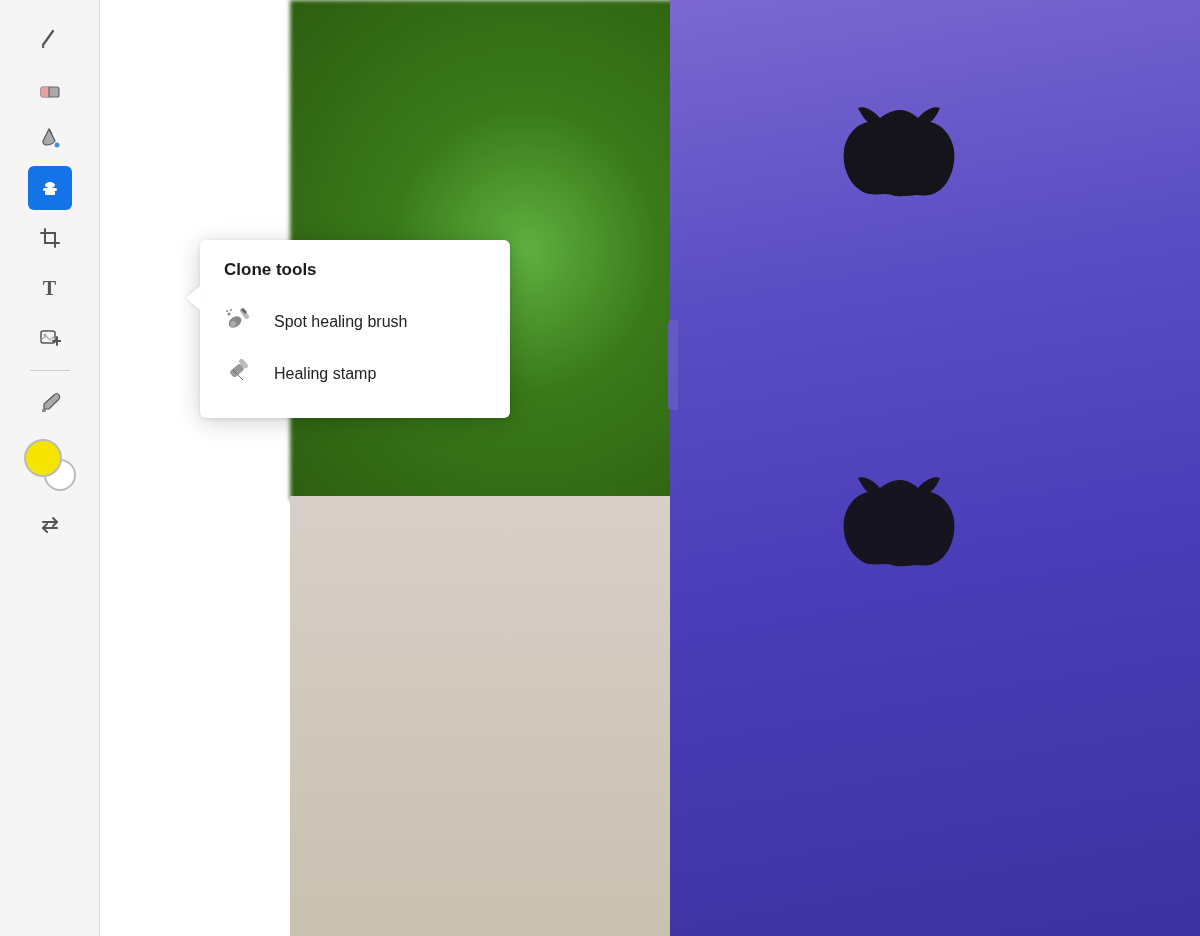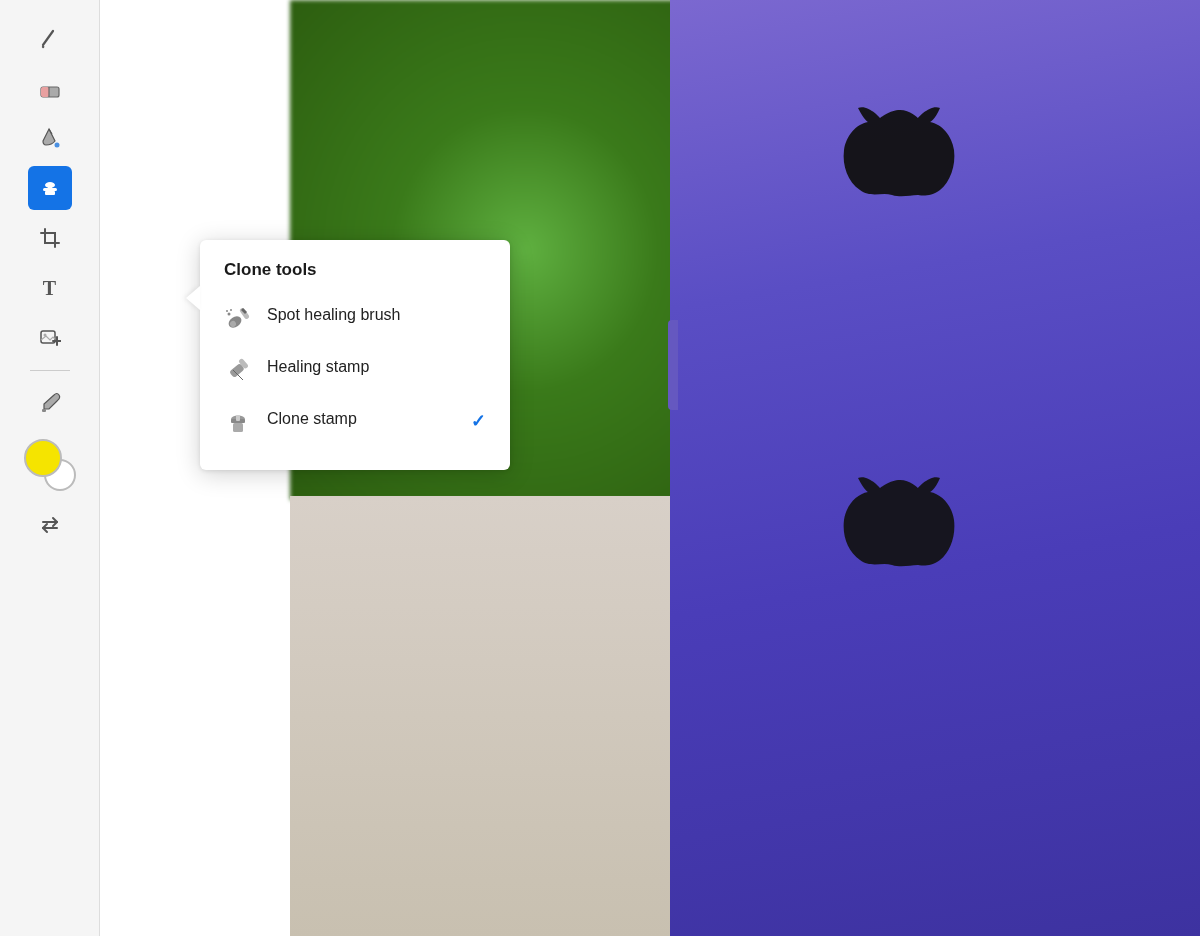--- a/index.html
+++ b/index.html
@@ -155,22 +155,22 @@
 
     .popup-title {
       font-size: 17px;
       font-weight: 700;
       color: #1a1a1a;
       margin-bottom: 16px;
     }
 
     .popup-item {
       display: flex;
-      align-items: flex-start;
-      gap: 15px;
+      align-items: center;
+      gap: 22px;
       padding: 10px 0;
       cursor: pointer;
       border-radius: 6px;
       position: relative;
     }
 
     .popup-item-icon {
       font-size: 22px;
       width: 28px;
       text-align: center;
@@ -326,28 +326,16 @@
       <span class="popup-item-icon">
         <svg width="26" height="26" viewBox="0 0 26 26" fill="none">
           <rect x="4" y="14" width="14" height="8" rx="3" fill="#999" transform="rotate(-40 4 14)"></rect>
           <rect x="13" y="3" width="5" height="11" rx="2.5" fill="#bbb" transform="rotate(-40 13 3)"></rect>
           <line x1="8" y1="12" x2="18" y2="22" stroke="#666" stroke-width="1"></line>
         </svg>
       </span>
       <span class="popup-item-label">Healing stamp</span>
     </div>
 
-    <div class="popup-item">
-      <span class="popup-item-icon">
-        <svg width="26" height="26" viewBox="0 0 26 26" fill="none">
-          <ellipse cx="13" cy="9" rx="7" ry="3.5" fill="#999"></ellipse>
-          <rect x="6" y="9" width="14" height="4" rx="1" fill="#888"></rect>
-          <rect x="8" y="13" width="10" height="9" rx="1.5" fill="#aaa"></rect>
-          <rect x="11" y="5" width="4" height="6" rx="1" fill="#ccc"></rect>
-        </svg>
-      </span>
-      <span class="popup-item-label">Clone stamp</span>
-      <span class="popup-item-check" style="color:#1473e6;font-size:18px;font-weight:bold;">✓</span>
-    </div>
 
   </div>
 
 </div>
 
 </body></html>

